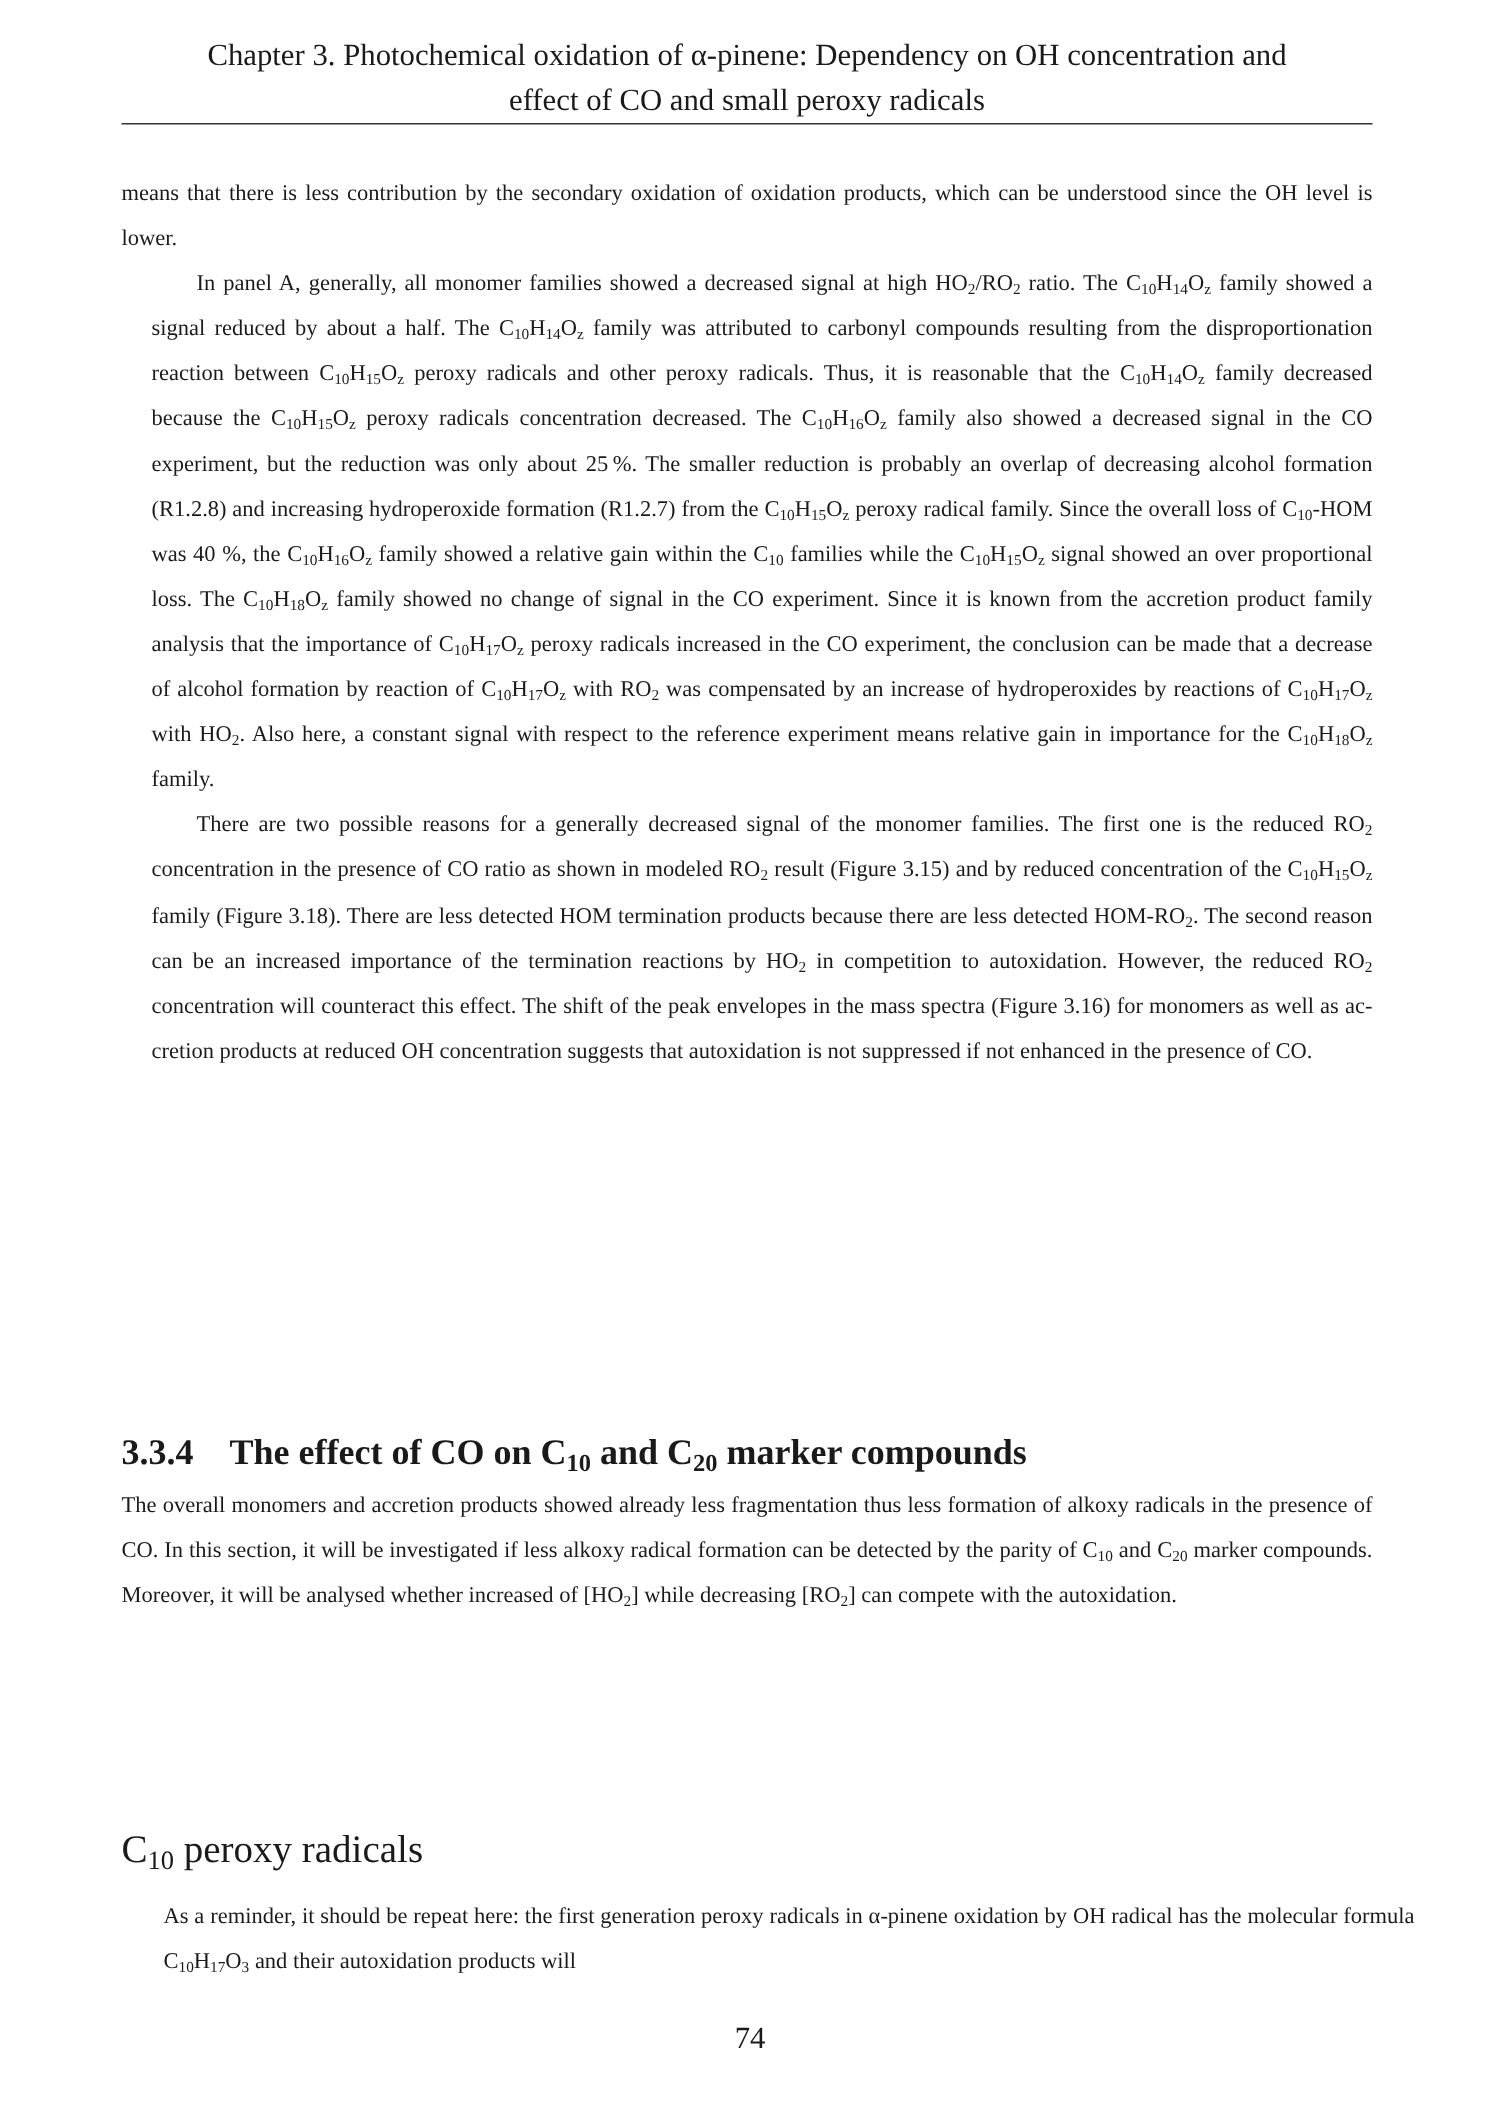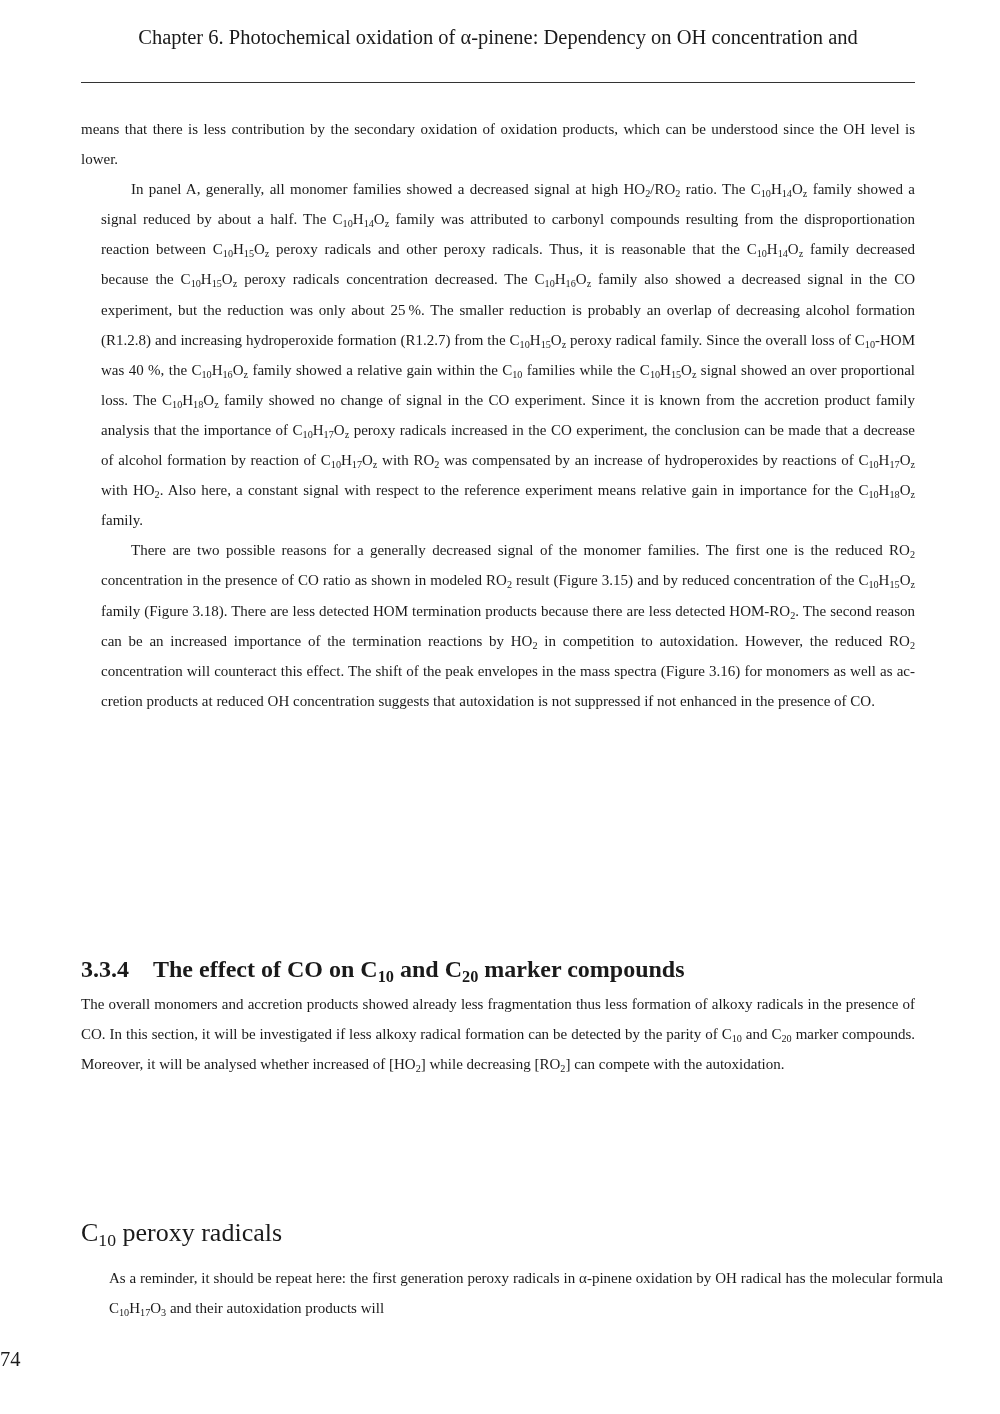--- a/index.html
+++ b/index.html
@@ -29,29 +29,30 @@
   }
   .section-heading .num { display: inline-block; width: 72px; }
   .para-2 { top: 989px; }
   .subsection-heading {
     position: absolute; left: 81px; top: 1218px;
     font-size: 26px; font-weight: normal; line-height: 30px;
   }
   .para-3 { top: 1263px; margin-left: 28px; }
   .page-number {
     position: absolute; left: 0; top: 1344px; width: 1000px;
-    font-size: 20.5px; line-height: 30px;
+    text-align: center; font-size: 20.5px; line-height: 30px;
   }
   sub { font-size: 0.68em; vertical-align: -0.28em; line-height: 0; }
 </style>
 </head>
 <body>
 
 <div class="header">
-  <div>Chapter 6.  Photochemical oxidation of α-pinene: Dependency on OH concentration and</div>
+  <div>Chapter 3.  Photochemical oxidation of α-pinene: Dependency on OH concentration and</div>
+  <div>effect of CO and small peroxy radicals</div>
 </div>
 <div class="header-rule"></div>
 
 <div class="body-block para-1">
   <p>means that there is less contribution by the secondary oxidation of oxidation products, which can be understood since the OH level is lower.</p>
   <p class="indent">In panel A, generally, all monomer families showed a decreased signal at high HO<sub>2</sub>/RO<sub>2</sub> ratio.  The C<sub>10</sub>H<sub>14</sub>O<sub>z</sub> family showed a signal reduced by about a half.  The C<sub>10</sub>H<sub>14</sub>O<sub>z</sub> family was attributed to carbonyl compounds resulting from the disproportionation reaction between C<sub>10</sub>H<sub>15</sub>O<sub>z</sub> peroxy radicals and other peroxy radicals.  Thus, it is reasonable that the C<sub>10</sub>H<sub>14</sub>O<sub>z</sub> family decreased because the C<sub>10</sub>H<sub>15</sub>O<sub>z</sub> peroxy radicals concentration decreased. The C<sub>10</sub>H<sub>16</sub>O<sub>z</sub> family also showed a decreased signal in the CO experiment, but the reduction was only about 25 %. The smaller reduction is probably an overlap of decreasing alcohol formation (R1.2.8) and increasing hydroperoxide formation (R1.2.7) from the C<sub>10</sub>H<sub>15</sub>O<sub>z</sub> peroxy radical family.  Since the overall loss of C<sub>10</sub>-HOM was 40 %, the C<sub>10</sub>H<sub>16</sub>O<sub>z</sub> family showed a relative gain within the C<sub>10</sub> families while the C<sub>10</sub>H<sub>15</sub>O<sub>z</sub> signal showed an over proportional loss. The C<sub>10</sub>H<sub>18</sub>O<sub>z</sub> family showed no change of signal in the CO experiment. Since it is known from the accretion product family analysis that the importance of C<sub>10</sub>H<sub>17</sub>O<sub>z</sub> peroxy radicals increased in the CO experi­ment, the conclusion can be made that a decrease of alcohol formation by reaction of C<sub>10</sub>H<sub>17</sub>O<sub>z</sub> with RO<sub>2</sub> was compensated by an increase of hydroperoxides by reactions of C<sub>10</sub>H<sub>17</sub>O<sub>z</sub> with HO<sub>2</sub>. Also here, a constant signal with respect to the reference experiment means relative gain in importance for the C<sub>10</sub>H<sub>18</sub>O<sub>z</sub> family.</p>
   <p class="indent">There are two possible reasons for a generally decreased signal of the monomer families. The first one is the reduced RO<sub>2</sub> concentration in the presence of CO ratio as shown in mod­eled RO<sub>2</sub> result (Figure 3.15) and by reduced concentration of the C<sub>10</sub>H<sub>15</sub>O<sub>z</sub> family (Figure 3.18). There are less detected HOM termination products because there are less detected HOM-RO<sub>2</sub>. The second reason can be an increased importance of the termination reactions by HO<sub>2</sub> in com­petition to autoxidation.  However, the reduced RO<sub>2</sub> concentration will counteract this effect. The shift of the peak envelopes in the mass spectra (Figure 3.16) for monomers as well as ac­cretion products at reduced OH concentration suggests that autoxidation is not suppressed if not enhanced in the presence of CO.</p>
 </div>
 
 <div class="section-heading">

